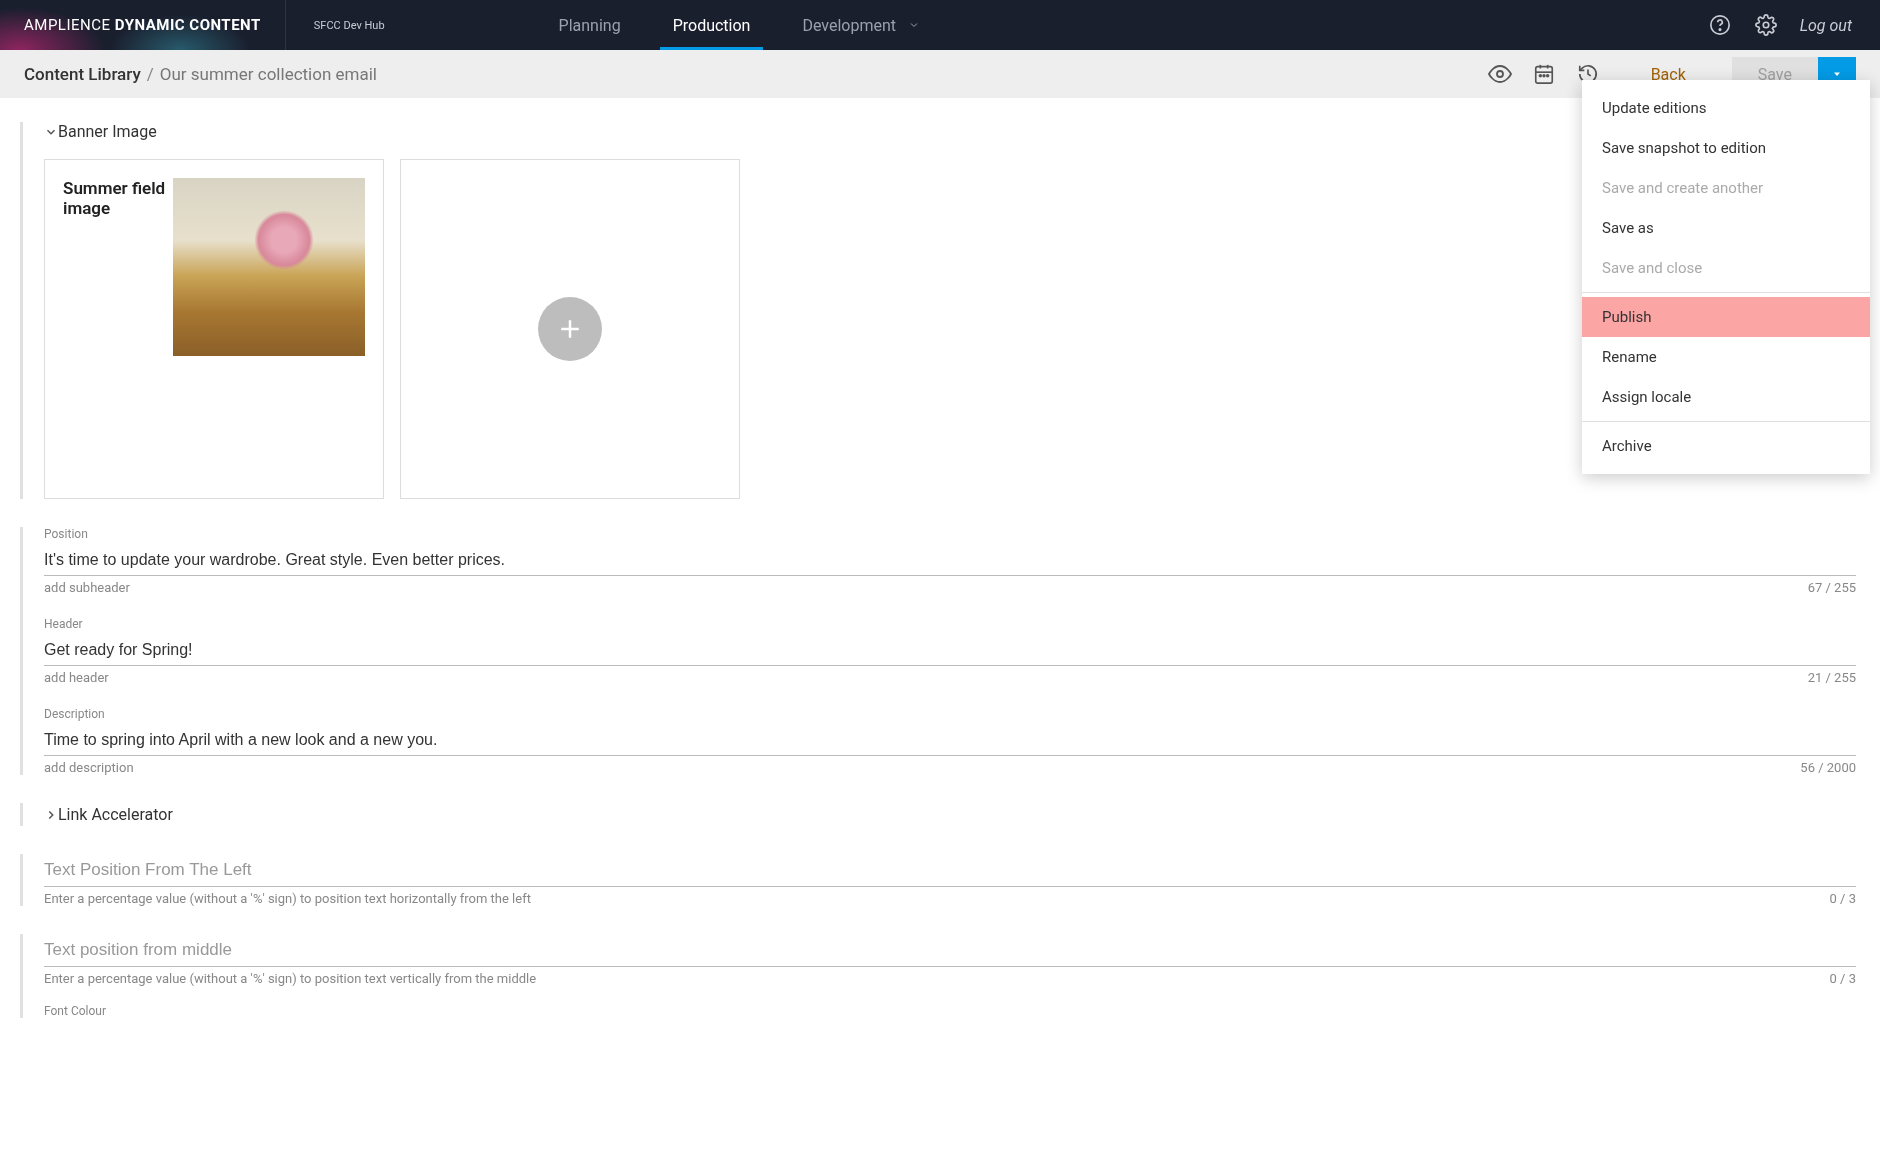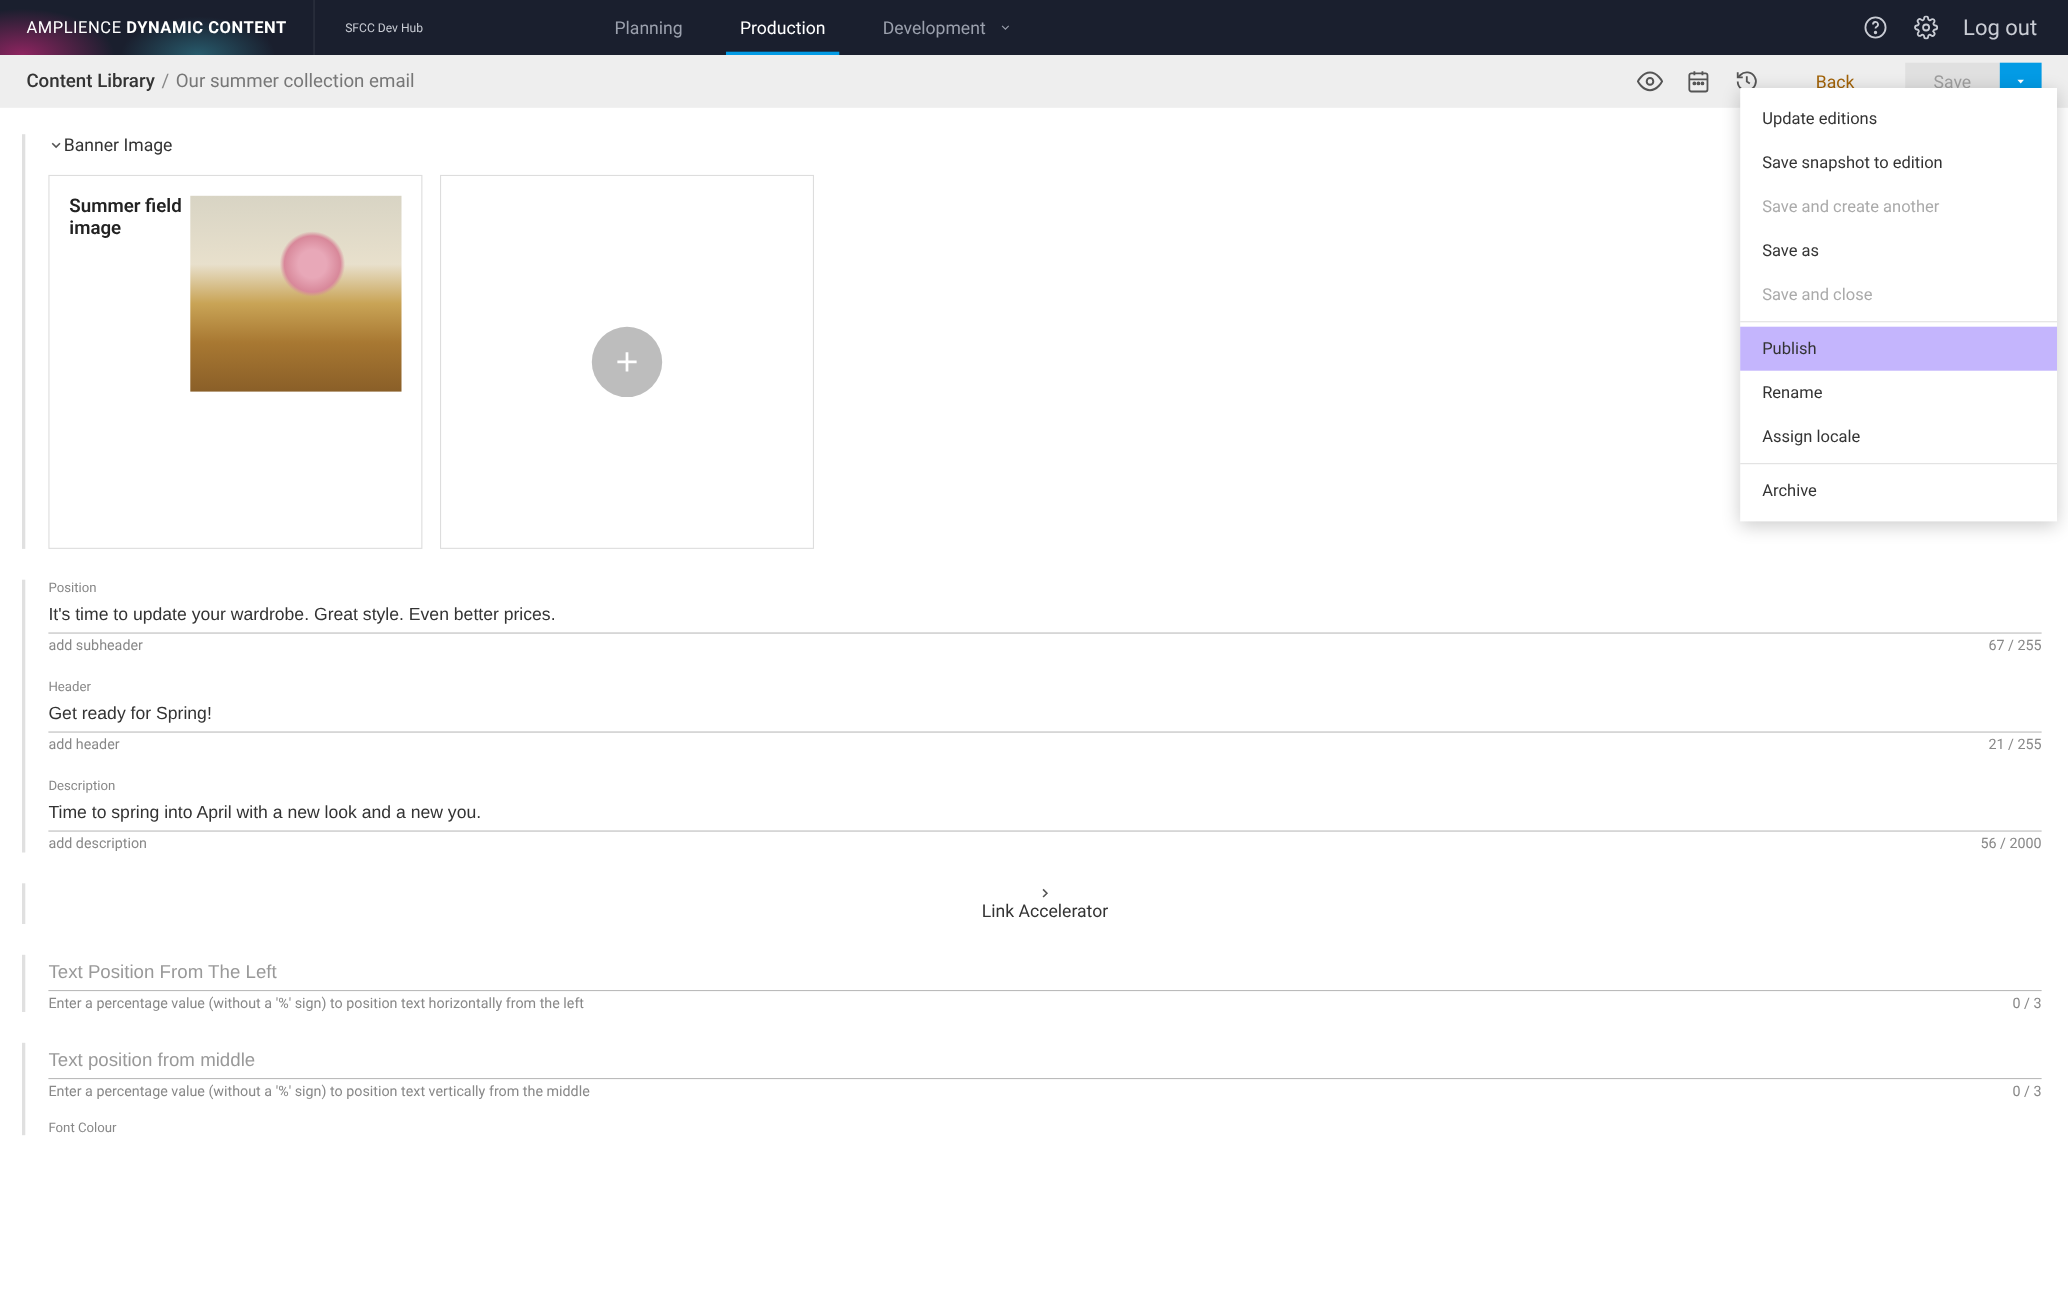--- a/index.html
+++ b/index.html
@@ -12,39 +12,39 @@
     .brand .light { font-weight: 400; }
     .brand .bold { font-weight: 700; }
     .hub-name { padding: 0 28px; color: #c9ccd4; font-size: 11px; }
     .nav-tabs { display: flex; margin-left: 120px; height: 100%; }
     .nav-tab { padding: 0 26px; display: flex; align-items: center; color: #9ba0ad; font-size: 16px; cursor: pointer; position: relative; height: 100%; }
     .nav-tab.active { color: #fff; }
     .nav-tab.active::after { content: ""; position: absolute; bottom: 0; left: 10%; right: 10%; height: 3px; background: #039be5; }
     .nav-tab .chev { margin-left: 12px; }
     .topbar-right { margin-left: auto; display: flex; align-items: center; padding-right: 28px; gap: 22px; height: 100%; }
     .icon-btn { width: 24px; height: 24px; display: flex; align-items: center; justify-content: center; cursor: pointer; color: #c9ccd4; }
-    .logout { color: #c9ccd4; font-size: 20px; cursor: pointer; }
+    .logout { color: #c9ccd4; font-size: 16px; cursor: pointer; font-style: italic; }
     
     
     .subbar { height: 48px; background: #eeeeee; display: flex; align-items: center; padding: 0 24px; }
     .crumb-root { color: #333; font-size: 17px; font-weight: 500; }
     .crumb-sep { color: #888; margin: 0 6px; font-size: 17px; }
     .crumb-current { color: #777; font-size: 17px; }
     .subbar-right { margin-left: auto; display: flex; align-items: center; gap: 18px; }
     .subbar-icon { width: 26px; height: 26px; display: flex; align-items: center; justify-content: center; cursor: pointer; color: #555; }
     .back-btn { padding: 8px 22px; color: #a16207; font-size: 16px; cursor: pointer; margin-left: 10px; }
     .save-group { display: flex; margin-left: 6px; }
     .save-btn { padding: 8px 26px; background: #e0e0e0; color: #9e9e9e; font-size: 16px; cursor: default; }
     .save-drop { width: 38px; background: #039be5; display: flex; align-items: center; justify-content: center; cursor: pointer; }
     
     
     .dropdown-menu { position: absolute; top: 80px; right: 10px; width: 288px; background: #fff; box-shadow: 0 4px 16px rgba(0,0,0,0.2); z-index: 100; padding: 8px 0; }
     .menu-item { padding: 11px 20px; font-size: 15px; color: #333; cursor: pointer; }
     .menu-item.disabled { color: #aaa; cursor: default; }
-    .menu-item.highlighted { background: #c4b5fd; }
+    .menu-item.highlighted { background: #fca5a5; }
     .menu-sep { height: 1px; background: #e0e0e0; margin: 4px 0; }
     
     
     .content { padding: 24px 24px 40px 20px; }
     
     .section { position: relative; padding-left: 24px; margin-bottom: 28px; }
     .section::before { content: ""; position: absolute; left: 0; top: 0; bottom: 0; width: 3px; background: #e0e0e0; }
     
     .section-header { display: flex; align-items: center; font-size: 16px; color: #333; margin-bottom: 18px; cursor: pointer; }
     .section-header .chev { color: #666; }
@@ -213,21 +213,21 @@
       <div class="field-label">Description</div>
       <input class="field-input" value="Time to spring into April with a new look and a new you." style="">
       <div class="field-meta">
         <span>add description</span>
         <span>56 / 2000</span>
       </div>
     </div>
   </div>
 
   <div class="section" style="padding-top:2px; padding-bottom:2px;">
-    <div class="section-header" style="margin-bottom:0;flex-direction:column;">
+    <div class="section-header" style="margin-bottom:0;">
       <span class="chev">
         <svg width="14" height="14" viewBox="0 0 24 24" fill="none" stroke="#555" stroke-width="2.5">
             <polyline points="9 6 15 12 9 18"></polyline>
           </svg>
       </span>
       <span>Link Accelerator</span>
     </div>
   </div>
 
   <div class="section">

